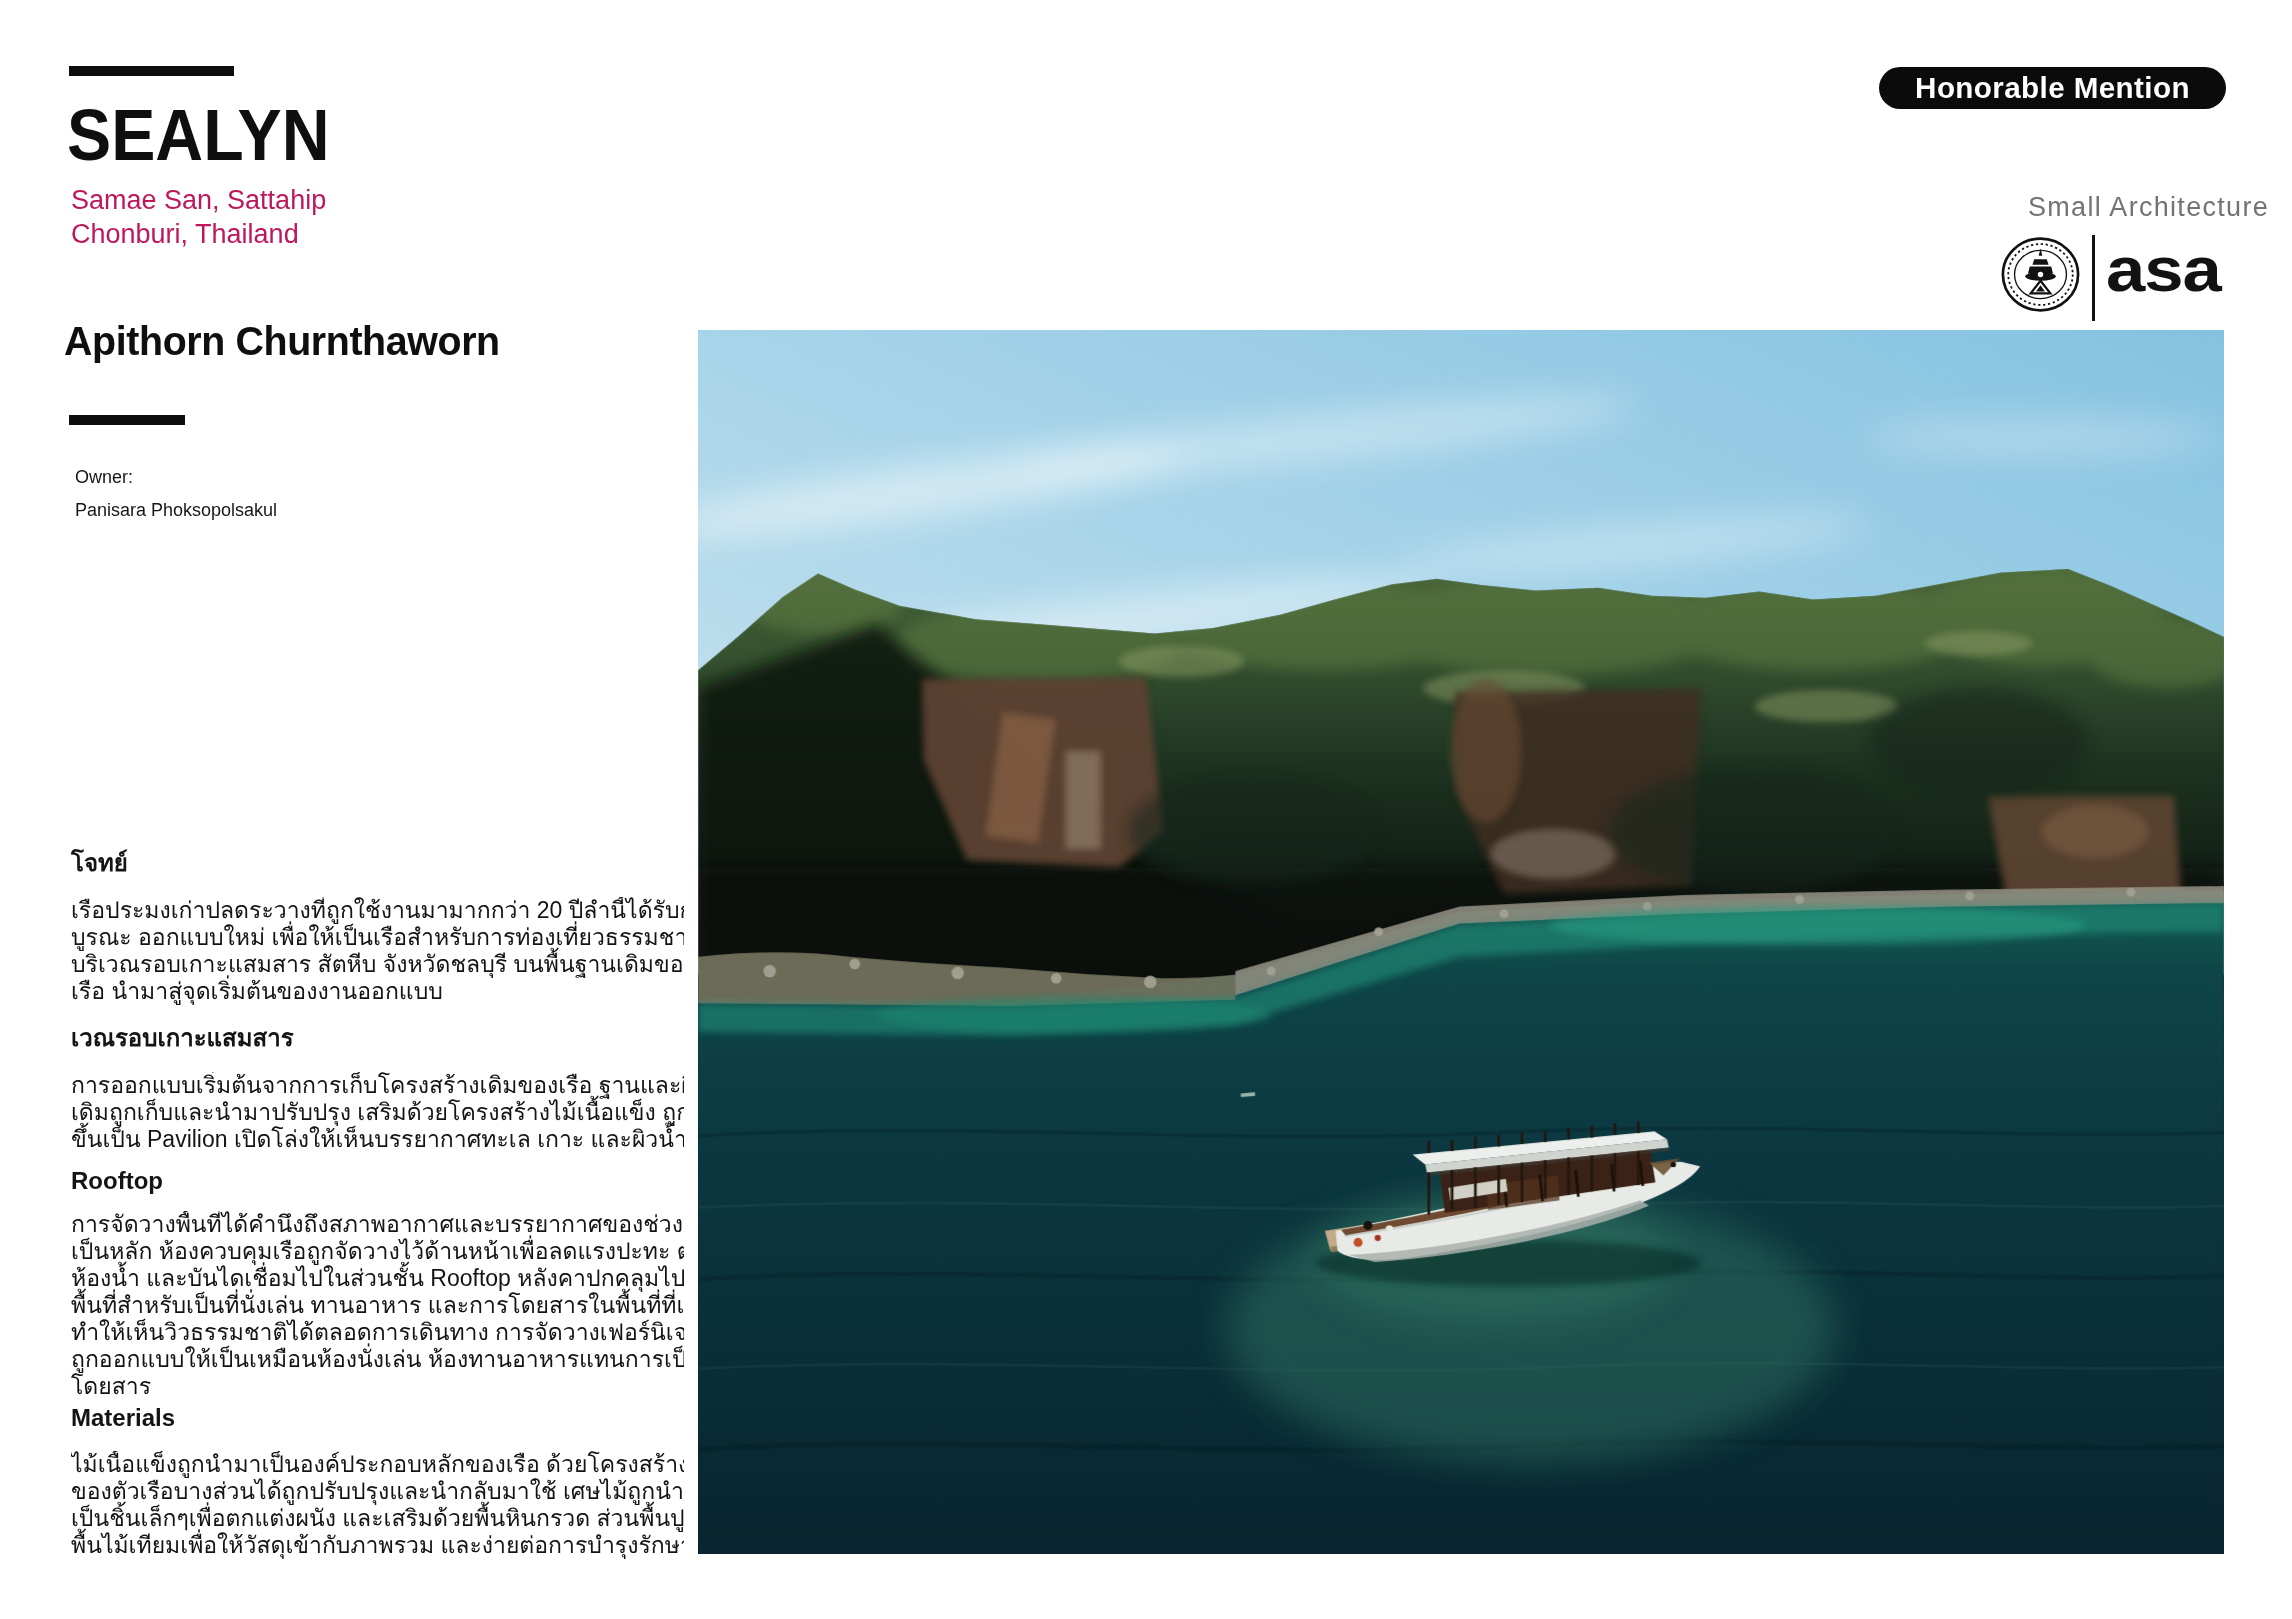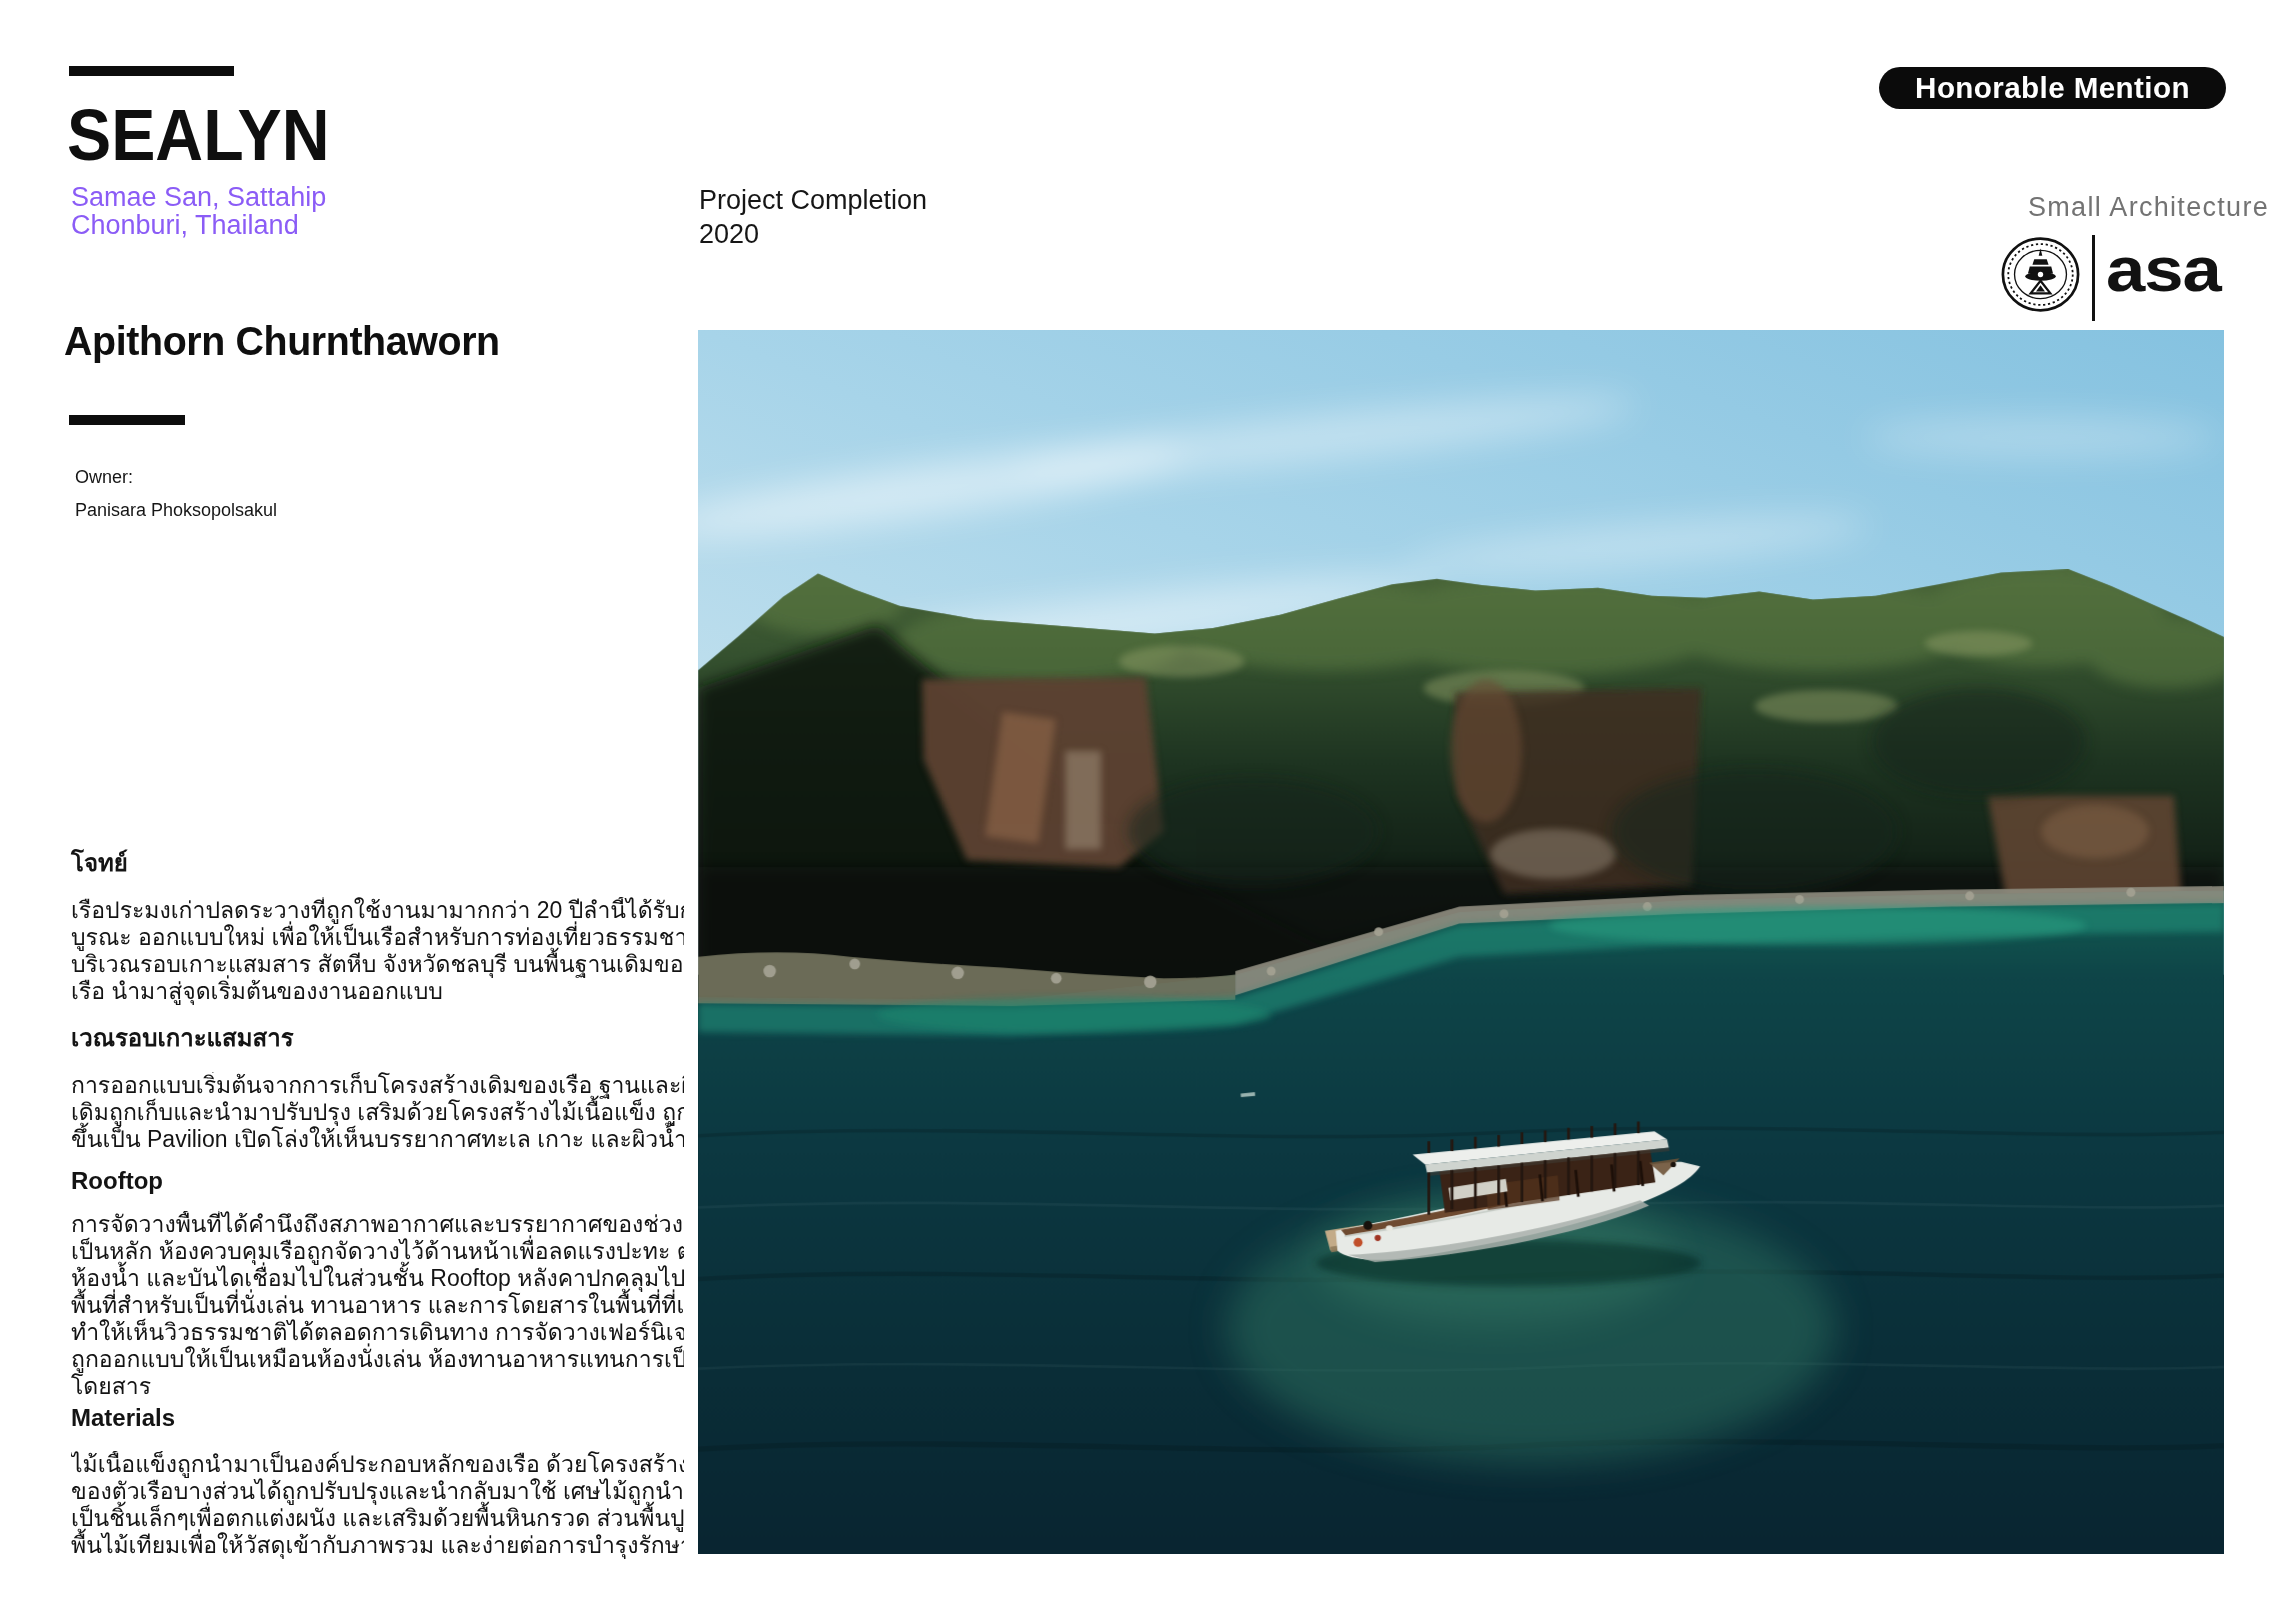--- a/index.html
+++ b/index.html
@@ -8,21 +8,21 @@
     font-family:"Liberation Sans",sans-serif;color:#141414;overflow:hidden;padding-left:42px;
   }
   .rule{position:absolute;background:#0d0d0d;height:9.9px;}
   .rule-top{left:69px;top:66px;width:165px;}
   .rule-architect{left:69px;top:415px;width:116px;}
   .brand{
     position:absolute;left:67px;top:99px;margin:0;
     font-size:72px;font-weight:800;letter-spacing:0;
     transform:scaleX(.92);transform-origin:left top;color:#0f0f0f;line-height:1;
   }
-  .addr{position:absolute;left:71px;top:183px;font-size:27px;line-height:28px;white-space:pre-line;color:#8b5cf6;}
+  .addr{position:absolute;left:71px;top:183px;font-size:27px;line-height:34px;white-space:pre-line;color:#be185d;}
   .completion{position:absolute;left:699px;top:183px;font-size:27px;line-height:34px;white-space:pre-line;color:#161616;}
   .badge{
     position:absolute;left:1879px;top:67px;width:347px;height:42px;background:#0b0b0b;
     border-radius:27px;display:flex;align-items:center;justify-content:center;
   }
   .badge span{color:#ffffff;font-weight:700;font-size:29.6px;letter-spacing:0.4px;}
   .category{position:absolute;top:192px;right:66px;font-size:27px;font-weight:400;letter-spacing:1.3px;color:#737373;}
   .seal{position:absolute;left:2000px;top:236px;width:81px;height:77px;}
   .logo-divider{position:absolute;left:2092px;top:235px;width:2.7px;height:86px;background:#111;}
   .asa-wordmark{
@@ -46,22 +46,20 @@
 </head>
 <body>
 
 <div class="page">
 
   <div class="rule rule-top"></div>
   <h1 class="brand">SEALYN</h1>
   <div class="addr">Samae San, Sattahip
 Chonburi, Thailand</div>
 
-  <div class="completion">Project Completion
-2020</div>
 
   <div class="badge">
     <span>Honorable Mention</span>
   </div>
   <div class="category">Small Architecture</div>
 
   <svg class="seal" viewBox="0 0 90 86" aria-hidden="true">
     <ellipse cx="45" cy="43" rx="42" ry="40" fill="#ffffff" stroke="#111" stroke-width="3"></ellipse>
     <ellipse cx="45" cy="43" rx="36" ry="34" fill="none" stroke="#111" stroke-width="2" stroke-dasharray="2.5 3"></ellipse>
     <ellipse cx="45" cy="43" rx="29" ry="27" fill="none" stroke="#111" stroke-width="1.5"></ellipse>

